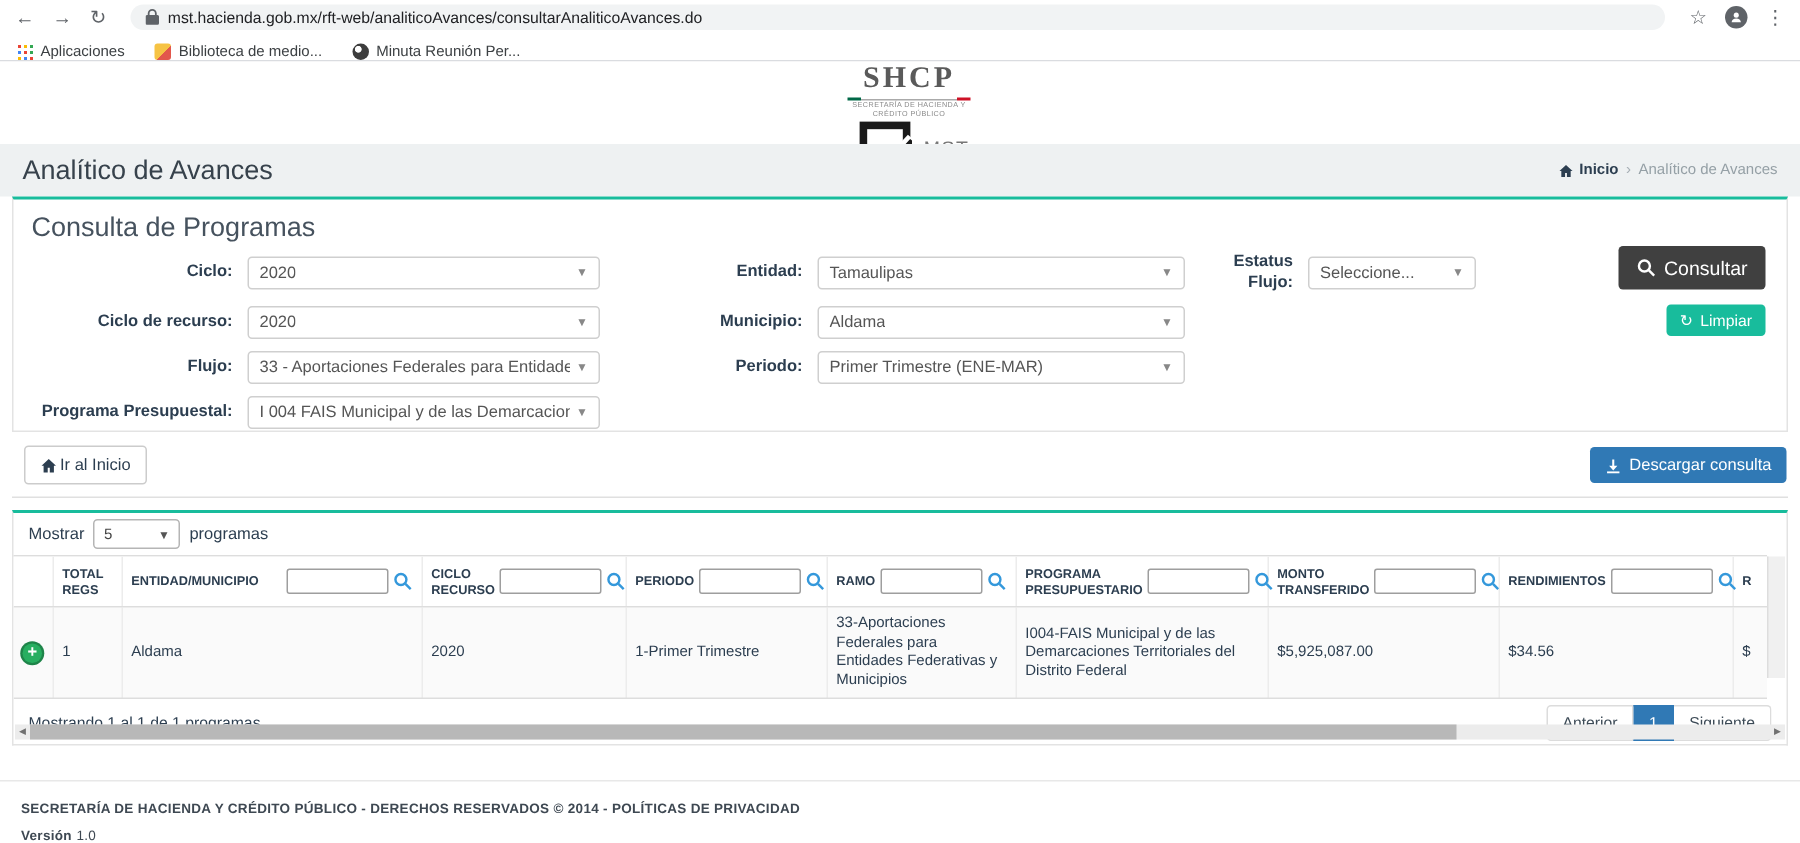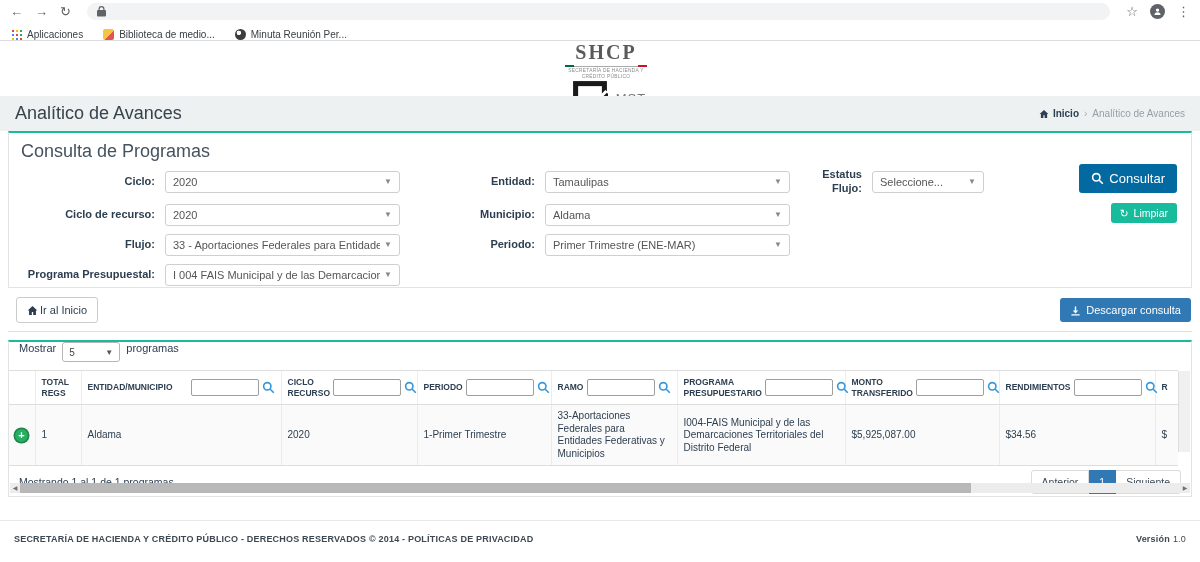--- a/index.html
+++ b/index.html
@@ -56,32 +56,32 @@
   
   .form-panel { position:absolute; top:131px; left:8px; right:8px; height:157px; background:#fff;
     border:1px solid #e3e3e3; border-top:2px solid #18bc9c; }
   .panel-title { font-size:18px; color:#46525e; padding:8px 12px 4px; }
   .form-grid { display:grid; grid-template-columns:140px 235px 125px 245px 62px 112px; column-gap:10px; row-gap:8px; align-items:center; padding:2px 14px 0 6px; }
   .flabel { text-align:right; font-weight:bold; font-size:11px; color:#2c3e50; line-height:1.25; }
   .sel { height:22px; border:1px solid #cfcfcf; border-radius:3px; background:#fff; display:flex; align-items:center; justify-content:space-between; gap:4px; padding:0 7px; cursor:pointer; }
   .sel-text { font-size:11px; color:#555; white-space:nowrap; overflow:hidden; }
   .caret { font-size:8px; color:#888; flex:none; }
   .btn { border:none; border-radius:3px; cursor:pointer; display:flex; align-items:center; gap:5px; font-family:inherit; }
-  .btn-consultar { position:absolute; top:31px; right:14px; background:#0369a1; color:#fff; font-size:13px; padding:7px 12px; }
+  .btn-consultar { position:absolute; top:31px; right:14px; background:#404040; color:#fff; font-size:13px; padding:7px 12px; }
   .btn-limpiar { position:absolute; top:70px; right:14px; background:#18bc9c; color:#fff; font-size:10.5px; padding:4px 9px; }
 
   
   .actions { position:absolute; top:288px; left:8px; right:8px; height:44px; background:#fff; border-bottom:1px solid #e0e0e0; }
   .btn-inicio { position:absolute; left:8px; top:9px; background:#fff; border:1px solid #ccc; border-radius:3px; font-size:11px; color:#2c3e50; padding:6px 10px; display:flex; align-items:center; gap:2px; cursor:pointer; font-family:inherit; }
   .btn-descargar { position:absolute; right:1px; top:10px; background:#3079b5; color:#fff; border:none; border-radius:3px; font-size:11px; padding:6px 10px; display:flex; align-items:center; gap:5px; cursor:pointer; font-family:inherit; }
 
   
   .table-panel { position:absolute; top:340px; left:8px; right:8px; height:157px; background:#fff;
     border:1px solid #e3e3e3; border-top:2px solid #18bc9c; }
-  .mostrar-row { height:28px; display:flex; align-items:flex-start; gap:6px; padding:0 10px; font-size:11px; color:#2c3e50; }
+  .mostrar-row { height:28px; display:flex; align-items:center; gap:6px; padding:0 10px; font-size:11px; color:#2c3e50; }
   .mostrar-select { width:58px; height:20px; border:1px solid #b5b5b5; border-radius:3px; display:flex; align-items:center; justify-content:space-between; padding:0 6px; font-size:10px; color:#444; cursor:pointer; }
   .mostrar-select .caret { color:#555; }
   .table-scroll { overflow:hidden; border-top:1px solid #ddd; margin-right:13px; position:relative; }
   table { border-collapse:collapse; width:1246px; table-layout:fixed; }
   th, td { border-right:1px solid #ececec; vertical-align:middle; }
   th { padding:6px 6px; border-bottom:1px solid #ddd; background:#fff; }
   .th-flex { display:flex; align-items:center; gap:3px; }
   .th-label { flex:1; font-size:8.5px; font-weight:bold; color:#2c3e50; line-height:1.25; text-align:left; }
   .f-input { width:68px; height:17px; border:1px solid #9e9e9e; border-radius:2px; flex:none; font-size:10px; padding:0 3px; font-family:inherit; }
   .mag { color:#3498db; flex:none; cursor:pointer; }
@@ -93,38 +93,39 @@
   .pg { border:1px solid #dcdcdc; background:#fff; color:#3c4a56; font-size:10.5px; padding:5px 10px; cursor:pointer; font-family:inherit; }
   .pg.prev { border-radius:3px 0 0 3px; }
   .pg.next { border-radius:0 3px 3px 0; border-left:none; }
   .pg.active { background:#3079b5; border-color:#3079b5; color:#fff; border-left:none; }
   .hscroll { position:absolute; left:1px; right:1px; bottom:3px; height:10px; display:flex; align-items:center; }
   .hs-arrow { width:10px; font-size:6px; color:#707070; text-align:center; background:#ececec; height:10px; line-height:10px; cursor:pointer; }
   .hs-track { flex:1; height:10px; background:#ececec; position:relative; cursor:pointer; }
   .hs-thumb { position:absolute; left:0; top:0; height:10px; width:82%; background:#b8b8b8; }
 
   
-  .pagefooter { position:absolute; left:0; right:0; bottom:0; height:42px; border-top:1px solid #e8e8e8; background:#fff; display:flex; justify-content:space-between; padding:13px 14px 0; font-size:9px; color:#3e4852; font-weight:bold; letter-spacing:.2px; }
+  .pagefooter { position:absolute; left:0; right:0; bottom:0; height:42px; border-top:1px solid #e8e8e8; background:#fff; display:flex; justify-content:space-between; padding:13px 14px 0; font-size:9px; color:#3e4852; font-weight:bold; letter-spacing:.2px;flex-direction:column; }
   .version { font-weight:normal; }
   .version b { margin-right:3px; }
 </style>
 </head>
 <body>
 
 <div class="browser">
   <div class="nav-row">
     <span class="nav-ico">←</span>
     <span class="nav-ico">→</span>
     <span class="nav-ico">↻</span>
     <div class="urlbar">
       <span>
         <svg width="9" height="11" viewBox="0 0 9 11">
             <path fill="#5f6368" d="M1.5 4V3a3 3 0 016 0v1H8a1 1 0 011 1v4.5a1 1 0 01-1 1H1a1 1 0 01-1-1V5a1 1 0 011-1h.5zm1.2 0h3.6V3a1.8 1.8 0 00-3.6 0v1z"></path>
           </svg>
       </span>
+      <span class="url-text">mst.hacienda.gob.mx/rft-web/analiticoAvances/consultarAnaliticoAvances.do</span>
     </div>
     <span class="nav-ico">☆</span>
     <span class="avatar-ico">
       <svg width="9" height="9" viewBox="0 0 16 16">
           <circle cx="8" cy="5.5" r="3" fill="#fff"></circle>
           <path d="M2.5 14c0-3 2.5-4.5 5.5-4.5s5.5 1.5 5.5 4.5z" fill="#fff"></path>
         </svg>
     </span>
     <span class="nav-ico">⋮</span>
   </div>

